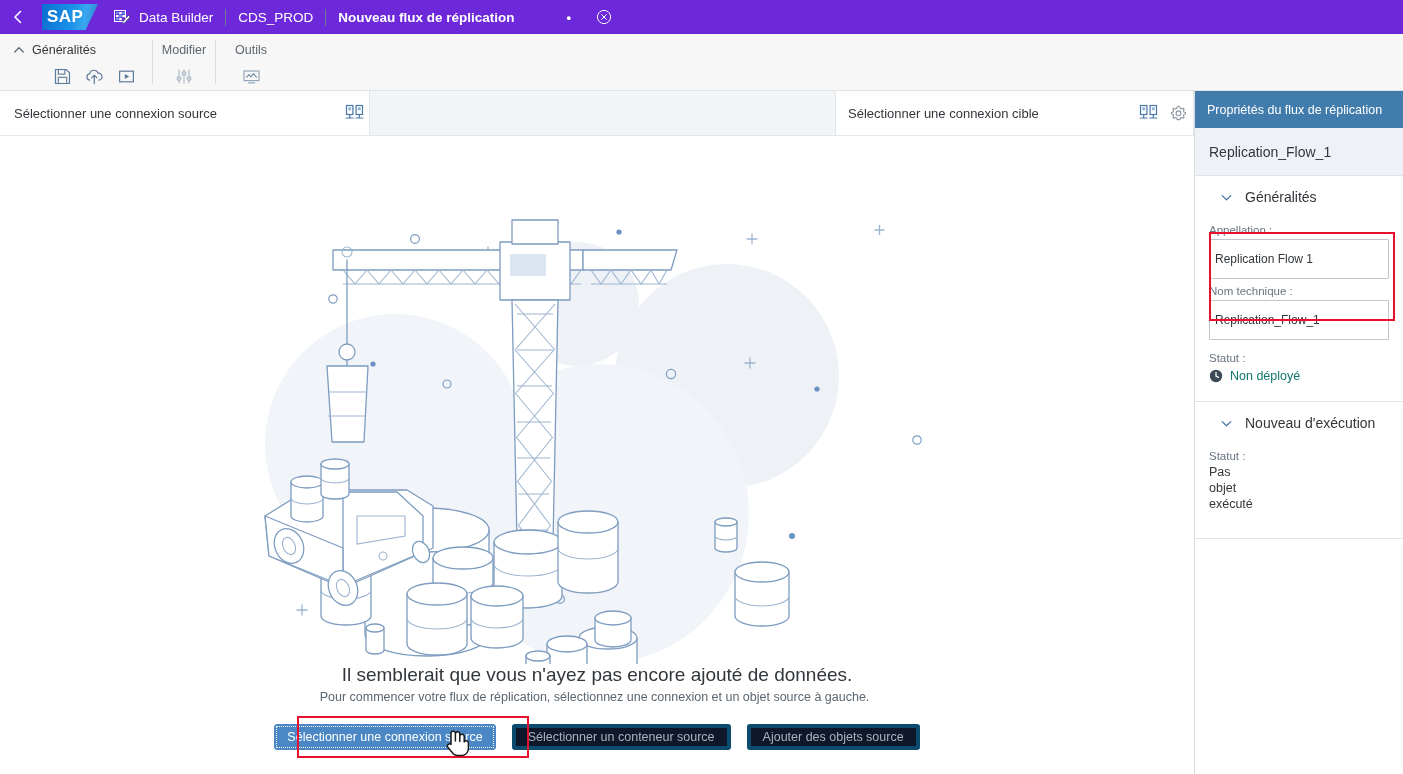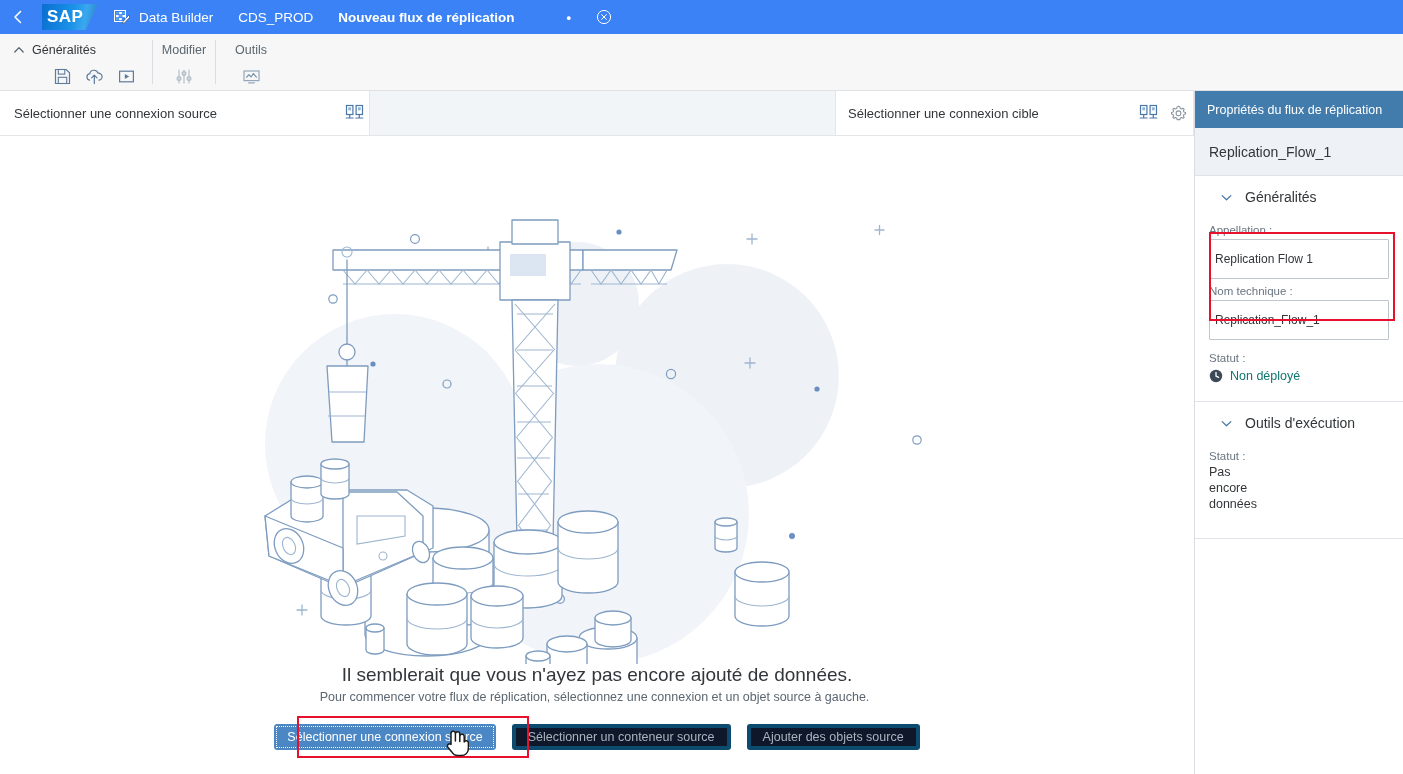--- a/index.html
+++ b/index.html
@@ -10,21 +10,21 @@
     font-family: "Liberation Sans", sans-serif;
     background: #ffffff;
   }
 
   .app { position: relative; width: 1403px; height: 774px; }
 
   
   .shellbar {
     position: absolute; top: 0; left: 0;
     width: 1403px; height: 34px;
-    background: #3b82f6;
+    background: #6d28d9;
     display: flex; align-items: center;
     color: #ffffff;
   }
   .back-btn {
     width: 36px; height: 34px;
     display: flex; align-items: center; justify-content: center;
     cursor: pointer;
   }
   .back-btn svg { display: block; }
   .sap-logo {
@@ -651,24 +651,24 @@
     </div>
 
     <div class="props-divider"></div>
 
     <div class="section-head">
       <div class="section-chevron">
         <svg width="13" height="13" viewBox="0 0 13 13">
           <path d="M2.2 4.6 L6.5 8.8 L10.8 4.6" stroke="#4a77a8" stroke-width="1.3" fill="none" stroke-linecap="round" stroke-linejoin="round"></path>
         </svg>
       </div>
-      <div class="section-title">Outils d'exécution</div>
+      <div class="section-title">Nouveau d'exécution</div>
     </div>
 
     <div class="exec-status-label">Statut :</div>
-    <div class="exec-status-val">Pas encore données</div>
+    <div class="exec-status-val">Pas objet exécuté</div>
 
     <div class="props-divider2"></div>
 
     <div class="hl-fields"></div>
   </div>
 
 </div>
 
 </body></html>

